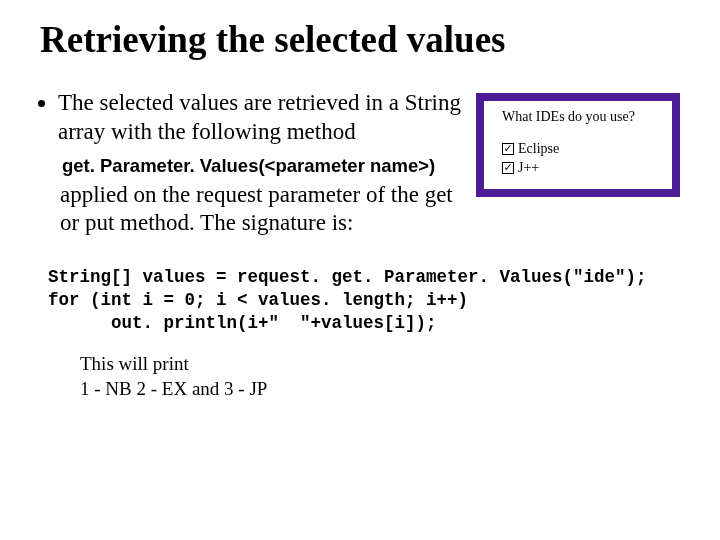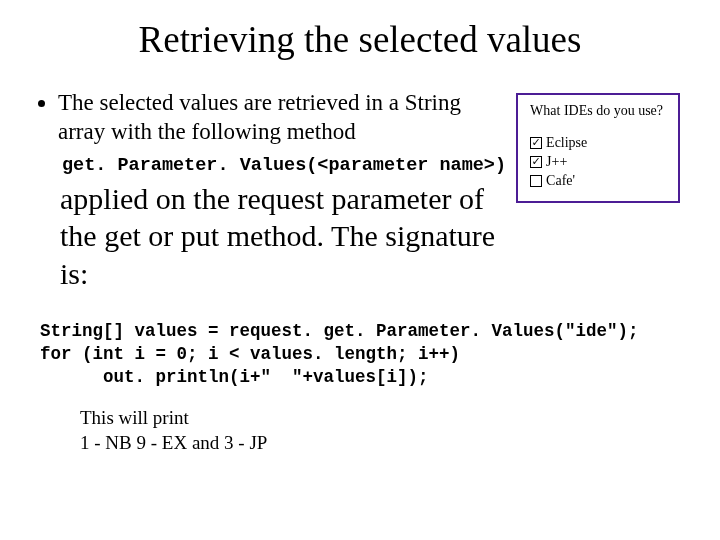--- a/index.html
+++ b/index.html
@@ -11,58 +11,57 @@
     color: #000;
     background: #fff;
     box-sizing: border-box;
   }
   .slide {
     padding: 10px 40px 20px 40px;
     position: relative;
   }
   .title {
     font-size: 37px;
-    text-align: center;
     margin: 8px 0 28px 0;
-    font-weight: normal;
+    font-weight: bold;
   }
   .row {
     display: flex;
     align-items: flex-start;
   }
   .textcol {
     flex: 1;
   }
   ul.bullets {
     margin: 0;
     padding-left: 18px;
   }
   ul.bullets > li {
     font-size: 23px;
     line-height: 1.25;
     list-style: disc;
     margin-bottom: 8px;
   }
   .code-inline {
-    font-family: Liberation Mono, monospace;
+    font-family: Liberation Sans, sans-serif;
     font-weight: bold;
     font-size: 18.5px;
     margin: 4px 0 4px 22px;
     white-space: nowrap;
   }
   .para {
-    font-size: 30px;
+    font-size: 23px;
     line-height: 1.25;
     margin: 2px 0 6px 20px;
   }
   .panel {
-    border: 2px solid #4c1d95;
+    border: 8px solid #4c1d95;
     background: #fff;
     width: 166px;
-    padding: 8px 6px 10px 10px;
+    padding: 8px 6px 10px 16px;
     margin-left: 10px;
     margin-top: 4px;
   }
   .panel-q {
     font-size: 14px;
     margin: 0 0 16px 2px;
   }
   .opt {
     display: flex;
     align-items: center;
@@ -87,21 +86,21 @@
     content: "✓";
     font-size: 11px;
     position: relative;
     top: -0.5px;
   }
   .codeblock {
     font-family: "Courier New", Courier, monospace;
     font-weight: bold;
     font-size: 17.5px;
     white-space: pre;
-    margin: 22px 0 18px 0;
+    margin: 22px 0 18px 8px;
     line-height: 1.3;
   }
   .closing {
     font-size: 19px;
     line-height: 1.3;
     margin-left: 40px;
   }
 </style>
 </head>
 <body>
@@ -123,29 +122,25 @@
       <div class="panel-q">What IDEs do you use?</div>
 
       <div class="opt">
         <span class="cb checked"></span>
         <span>Eclipse</span>
       </div>
       <div class="opt">
         <span class="cb checked"></span>
         <span>J++</span>
       </div>
-      <div class="opt">
-        <span class="cb"></span>
-        <span>Cafe'</span>
-      </div>
     </div>
   </div>
 
   <div class="codeblock">String[] values = request. get. Parameter. Values("ide");
 for (int i = 0; i &lt; values. length; i++)
       out. println(i+"  "+values[i]);</div>
 
   <div class="closing">
     <div>This will print</div>
-    <div>1 - NB 9 - EX and 3 - JP</div>
+    <div>1 - NB 2 - EX and 3 - JP</div>
   </div>
 
 </div>
 
 </body></html>

